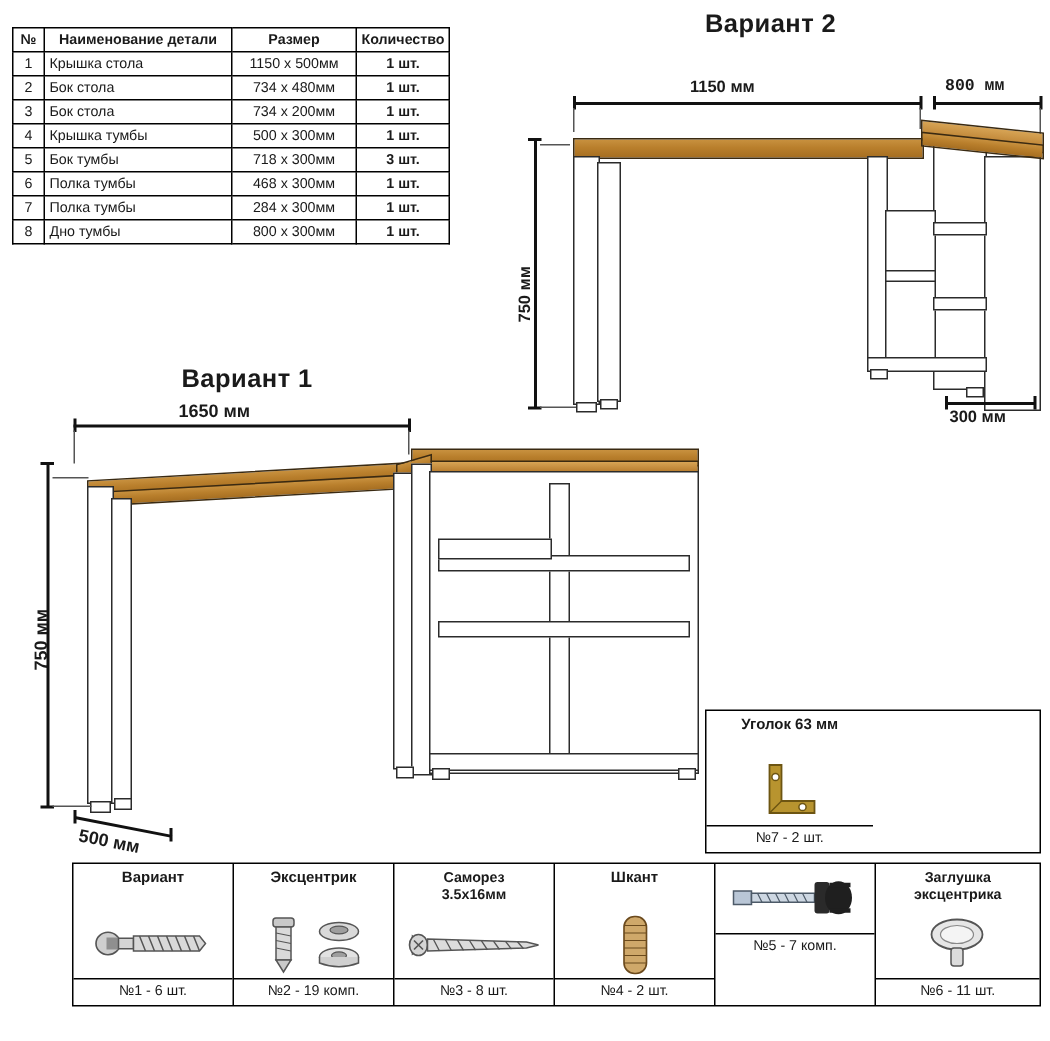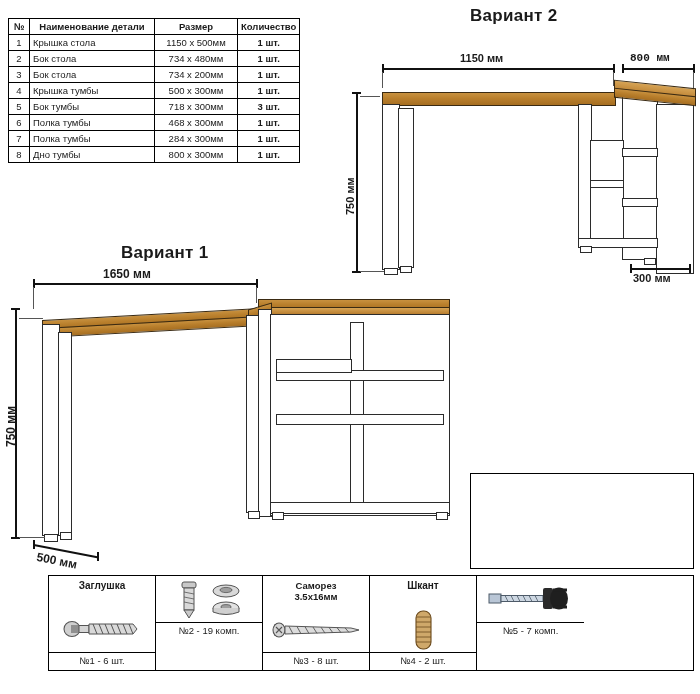--- a/index.html
+++ b/index.html
@@ -189,21 +189,21 @@
   <div class="dimlabel vert" style="left:14px;top:185px;">750 мм</div>
 
   <div class="dimline" style="left:300px;top:238px;width:60px;height:1.6px;"></div>
   <div class="dimline" style="left:300px;top:234px;width:1.6px;height:9px;"></div>
   <div class="dimline" style="left:359px;top:234px;width:1.6px;height:9px;"></div>
   <div class="dimlabel" style="left:303px;top:242px;">300 мм</div>
 </div>
 
 <div class="variant-title abs" style="left:85px;top:243px;margin-left:36px;">Вариант 1</div>
 
-<div class="abs" id="variant1" style="left:0px;top:262px;width:470px;height:310px;">
+<div class="abs" id="variant1" style="left:16px;top:262px;width:470px;height:310px;">
 
   <div class="dimline" style="left:33px;top:285px;width:0;height:0;"></div>
   <div class="dimline" style="left:33px;top:21px;width:224px;height:1.6px;"></div>
   <div class="dimline" style="left:33px;top:17px;width:1.6px;height:9px;"></div>
   <div class="dimline" style="left:256px;top:17px;width:1.6px;height:9px;"></div>
   <div class="dimlabel" style="left:103px;top:5px;font-size:12px;">1650 мм</div>
   <div class="extline" style="left:33px;top:25px;width:1px;height:22px;"></div>
   <div class="extline" style="left:256px;top:25px;width:1px;height:16px;"></div>
 
   <div class="top-wood" style="left:42px;top:52px;width:216px;height:10px;transform:skewY(-3.2deg);"></div>
@@ -245,44 +245,59 @@
   <div class="dimlabel vert" style="left:4px;top:185px;font-size:12px;">750 мм</div>
 
   <div class="dimline" style="left:34px;top:282px;width:66px;height:1.6px;transform:rotate(11deg);transform-origin:left top;"></div>
   <div class="dimline" style="left:33px;top:278px;width:1.6px;height:9px;"></div>
   <div class="dimline" style="left:97px;top:290px;width:1.6px;height:9px;"></div>
   <div class="dimlabel" style="left:38px;top:288px;transform:rotate(11deg);transform-origin:left top;font-size:12px;">500 мм</div>
 </div>
 
 <div class="hw-grid" style="left:470px;top:473px;width:222px;height:94px;">
 
+  <div class="hw-cell" style="left:0;top:0;width:111px;">
+    <div class="hw-title">Уголок 63 мм</div>
+    <div class="hw-pic">
+      <svg width="111" height="46" viewBox="0 0 111 46">
+        <g transform="translate(38,4)">
+          <path d="M4 2 L4 34 L34 34 L34 26 L12 26 L12 2 Z" fill="#b8942f" stroke="#6d5512" stroke-width="1.2"></path>
+          <circle cx="8" cy="10" r="2.4" fill="#fff" stroke="#6d5512" stroke-width="1"></circle>
+          <circle cx="26" cy="30" r="2.4" fill="#fff" stroke="#6d5512" stroke-width="1"></circle>
+          <path d="M12 26 L4 34" stroke="#6d5512" stroke-width="1"></path>
+        </g>
+      </svg>
+    </div>
+    <div class="hw-qty">№7 - 2 шт.</div>
+  </div>
 
 </div>
 
 <div class="hw-grid" style="left:48px;top:575px;width:644px;height:94px;">
 
   <div class="hw-cell" style="left:0;top:0;width:107px;">
-    <div class="hw-title">Заглушка</div>
+    <div class="hw-title">Вариант</div>
     <div class="hw-pic">
       <svg width="107" height="46" viewBox="0 0 107 46">
         <g transform="translate(14,15)">
           <ellipse cx="9" cy="8" rx="8" ry="7.5" fill="#cfcfcf" stroke="#555" stroke-width="1.1"></ellipse>
           <rect x="8" y="4" width="8" height="8" fill="#8f8f8f"></rect>
           <rect x="16" y="4.5" width="10" height="7" fill="#d5d5d5" stroke="#555" stroke-width="1"></rect>
           <path d="M26 3 L70 3 L74 8 L70 13 L26 13 Z" fill="#d9d9d9" stroke="#555" stroke-width="1"></path>
           <g stroke="#555" stroke-width="1">
             <path d="M30 3 L34 13 M36 3 L40 13 M42 3 L46 13 M48 3 L52 13 M54 3 L58 13 M60 3 L64 13 M66 3 L70 13"></path>
           </g>
         </g>
       </svg>
     </div>
     <div class="hw-qty">№1 - 6 шт.</div>
   </div>
 
   <div class="hw-cell" style="left:107px;top:0;width:107px;">
+    <div class="hw-title">Эксцентрик</div>
     <div class="hw-pic">
       <svg width="107" height="46" viewBox="0 0 107 46">
         <g transform="translate(20,4)">
           <rect x="6" y="2" width="14" height="6" rx="2" fill="#c9c9c9" stroke="#555" stroke-width="1"></rect>
           <rect x="8" y="8" width="10" height="22" fill="#d9d9d9" stroke="#555" stroke-width="1"></rect>
           <path d="M8 30 L18 30 L13 38 Z" fill="#c9c9c9" stroke="#555" stroke-width="1"></path>
           <g stroke="#555" stroke-width=".8">
             <path d="M8 12 L18 14 M8 17 L18 19 M8 22 L18 24"></path>
           </g>
         </g>
@@ -343,13 +358,27 @@
           </g>
           <rect x="54" y="0" width="10" height="21" rx="2" fill="#2a2a2a"></rect>
           <ellipse cx="70" cy="10.5" rx="9" ry="11" fill="#1f1f1f"></ellipse>
           <path d="M64 2 L78 2 M64 19 L78 19" stroke="#1f1f1f" stroke-width="3"></path>
         </g>
       </svg>
     </div>
     <div class="hw-qty">№5 - 7 комп.</div>
   </div>
 
+  <div class="hw-cell" style="left:535px;top:0;width:109px;border-right:none;">
+    <div class="hw-title small" style="white-space:pre-line;">Заглушка
+эксцентрика</div>
+    <div class="hw-pic">
+      <svg width="109" height="46" viewBox="0 0 109 46">
+        <g transform="translate(36,6)">
+          <ellipse cx="18" cy="11" rx="17" ry="10" fill="#e6e6e6" stroke="#555" stroke-width="1.2"></ellipse>
+          <ellipse cx="18" cy="11" rx="11" ry="6" fill="#f4f4f4" stroke="#888" stroke-width=".8"></ellipse>
+          <rect x="14" y="20" width="8" height="12" rx="2" fill="#dcdcdc" stroke="#555" stroke-width="1"></rect>
+        </g>
+      </svg>
+    </div>
+    <div class="hw-qty">№6 - 11 шт.</div>
+  </div>
 </div>
 
 </body></html>

